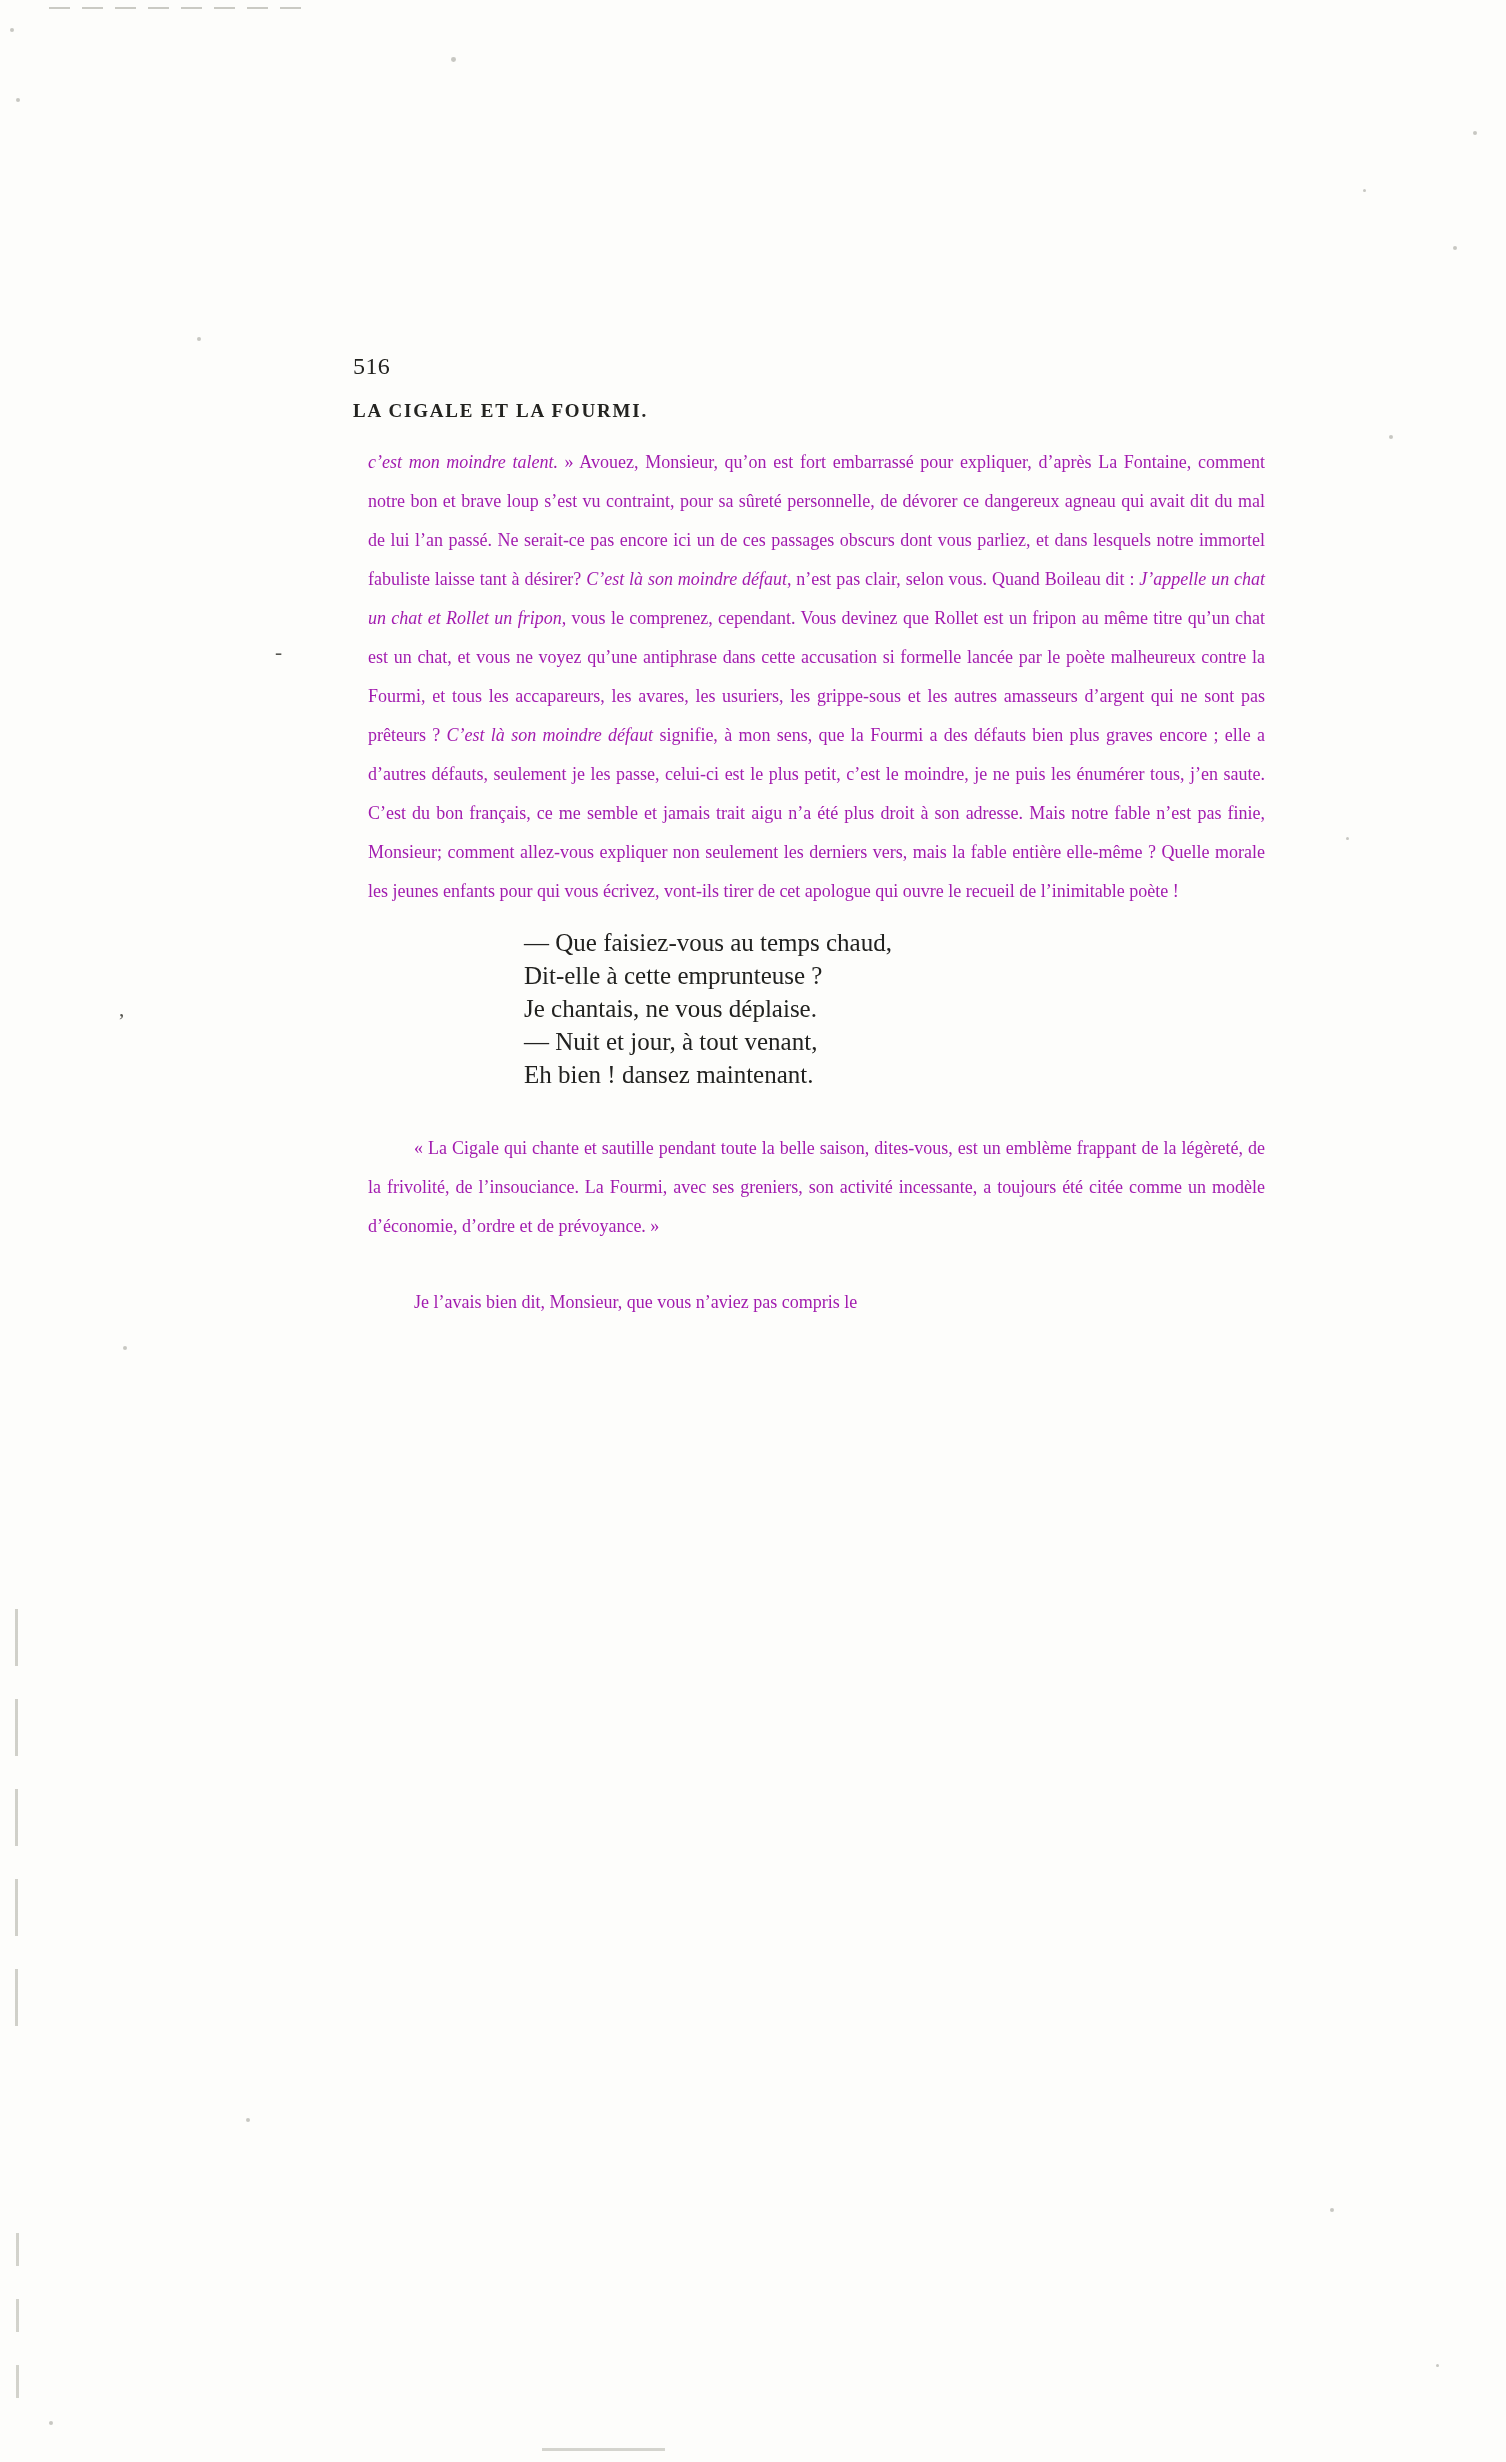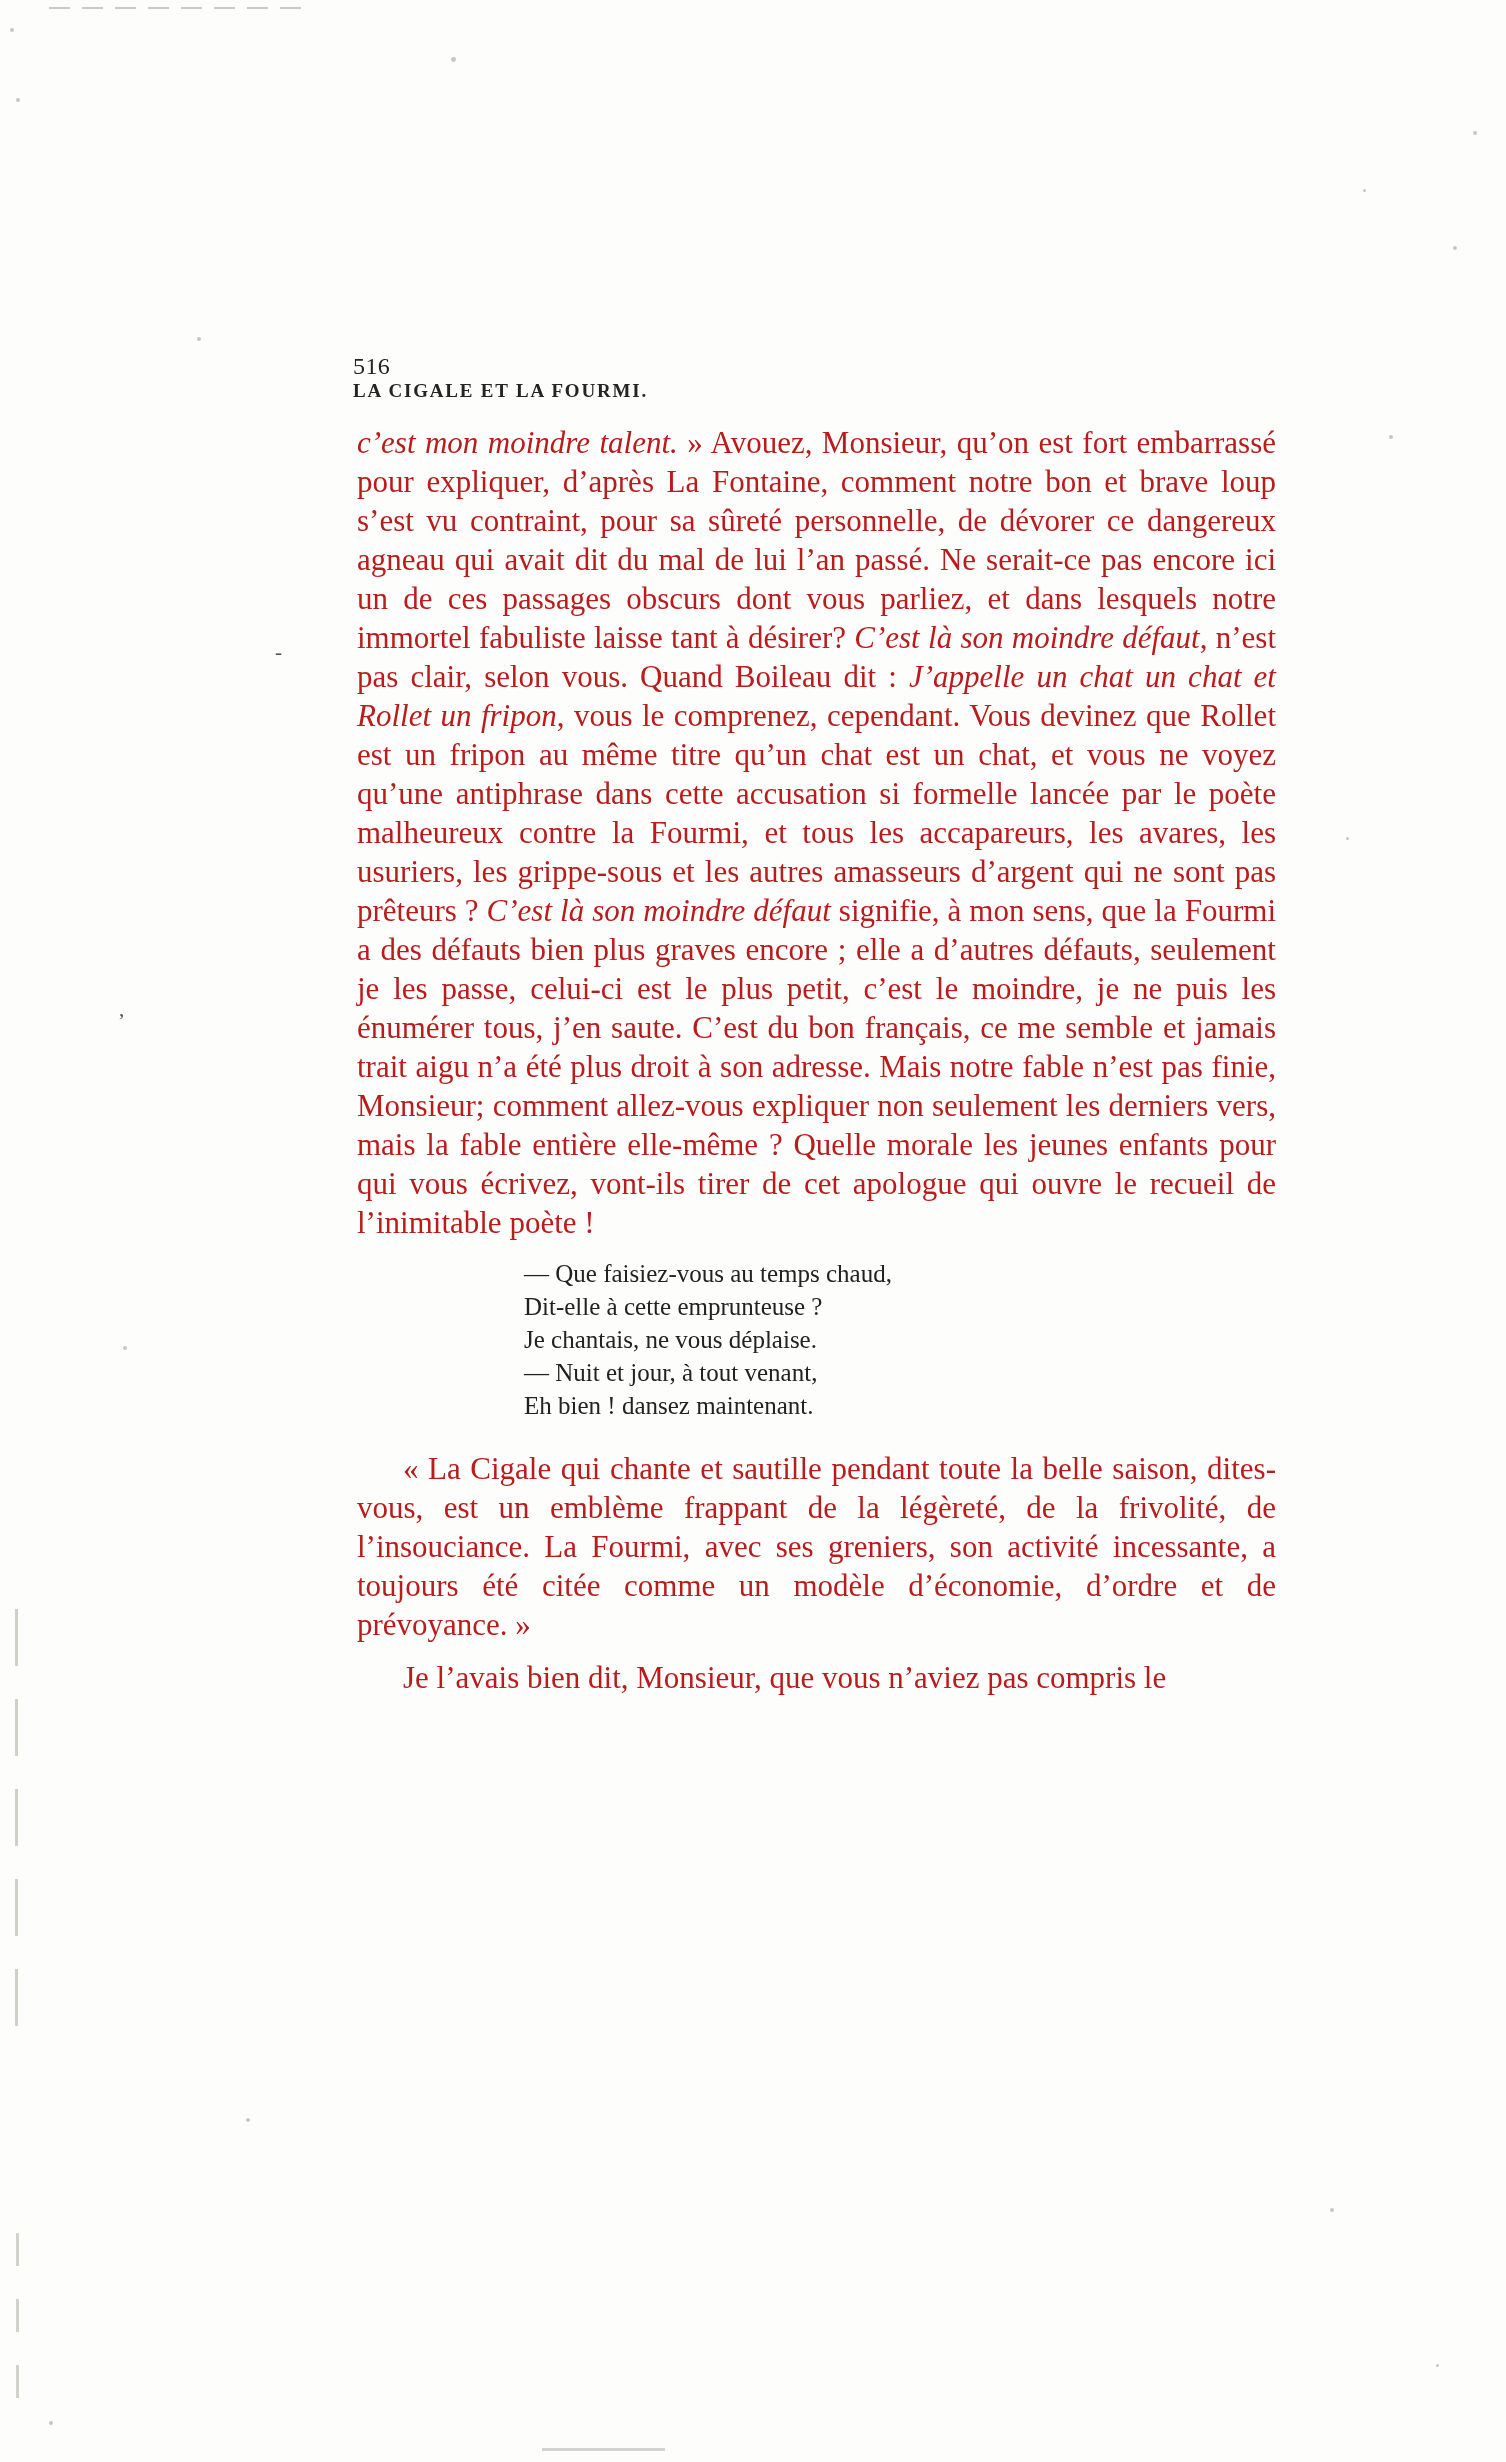--- a/index.html
+++ b/index.html
@@ -50,30 +50,31 @@
     letter-spacing: 0.4px;
     color: #232320;
     width: 123px;
   }
   .head-title {
     font-size: 19px;
     letter-spacing: 1.8px;
     color: #242421;
     text-transform: uppercase;
     font-weight: 600;
+    margin-top: 20px;
   }
 
   
   p.body {
-    margin: 4px;
-    font-size: 31px;
+    margin: 15px;
+    font-size: 18px;
     line-height: 39px;
     text-align: justify;
     text-justify: inter-word;
-    color: #b91c1c;
+    color: #a21caf;
   }
   p.body.indent {
     text-indent: 46px;
   }
   .it { font-style: italic; }
 
   
   .verse {
     margin: 14.8px 0 9.8px 0;
     padding-left: 171px;

